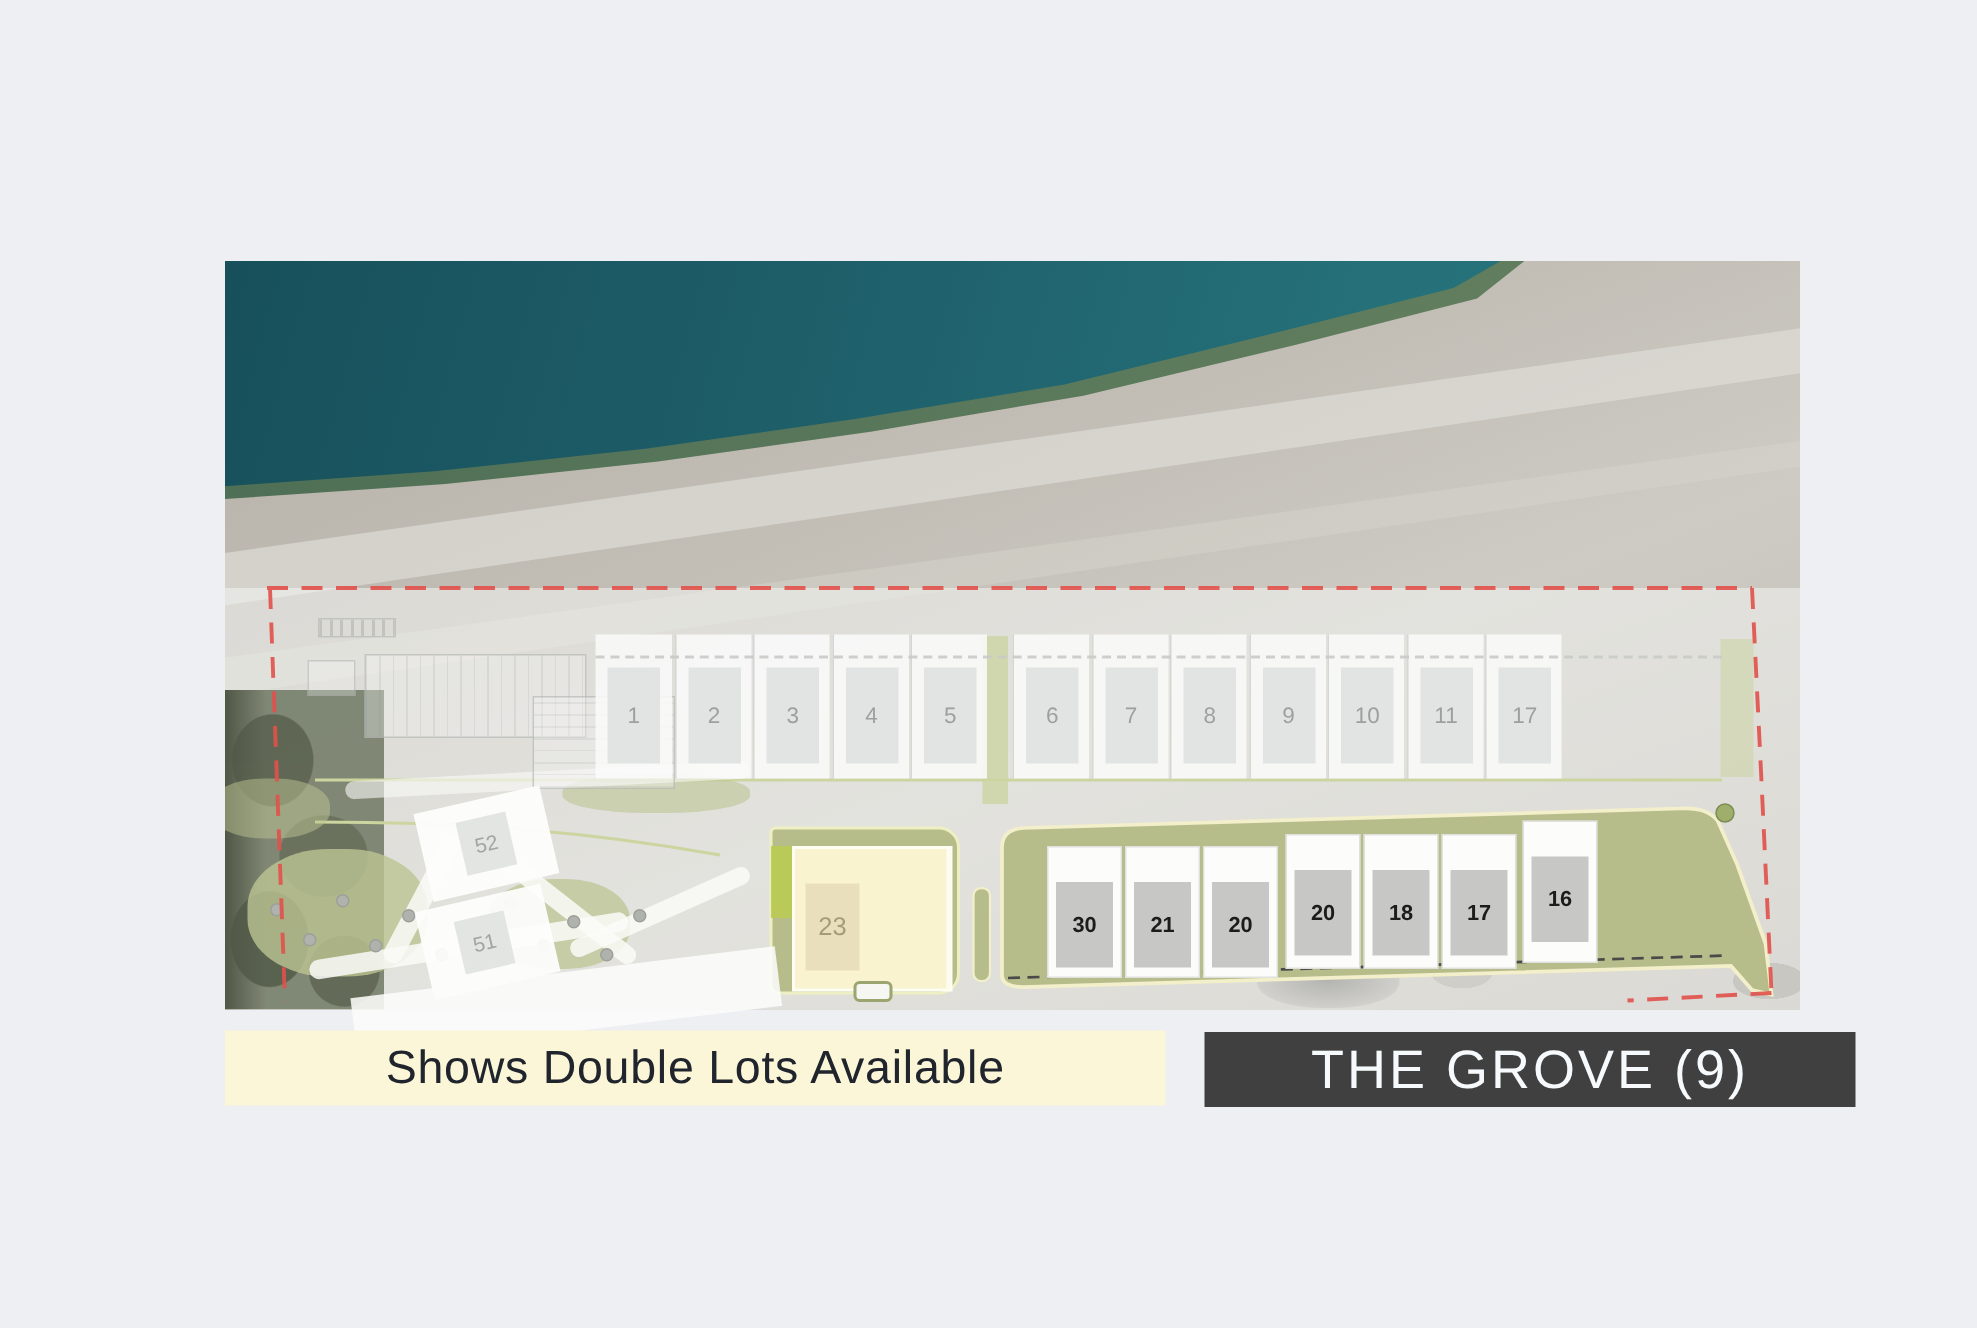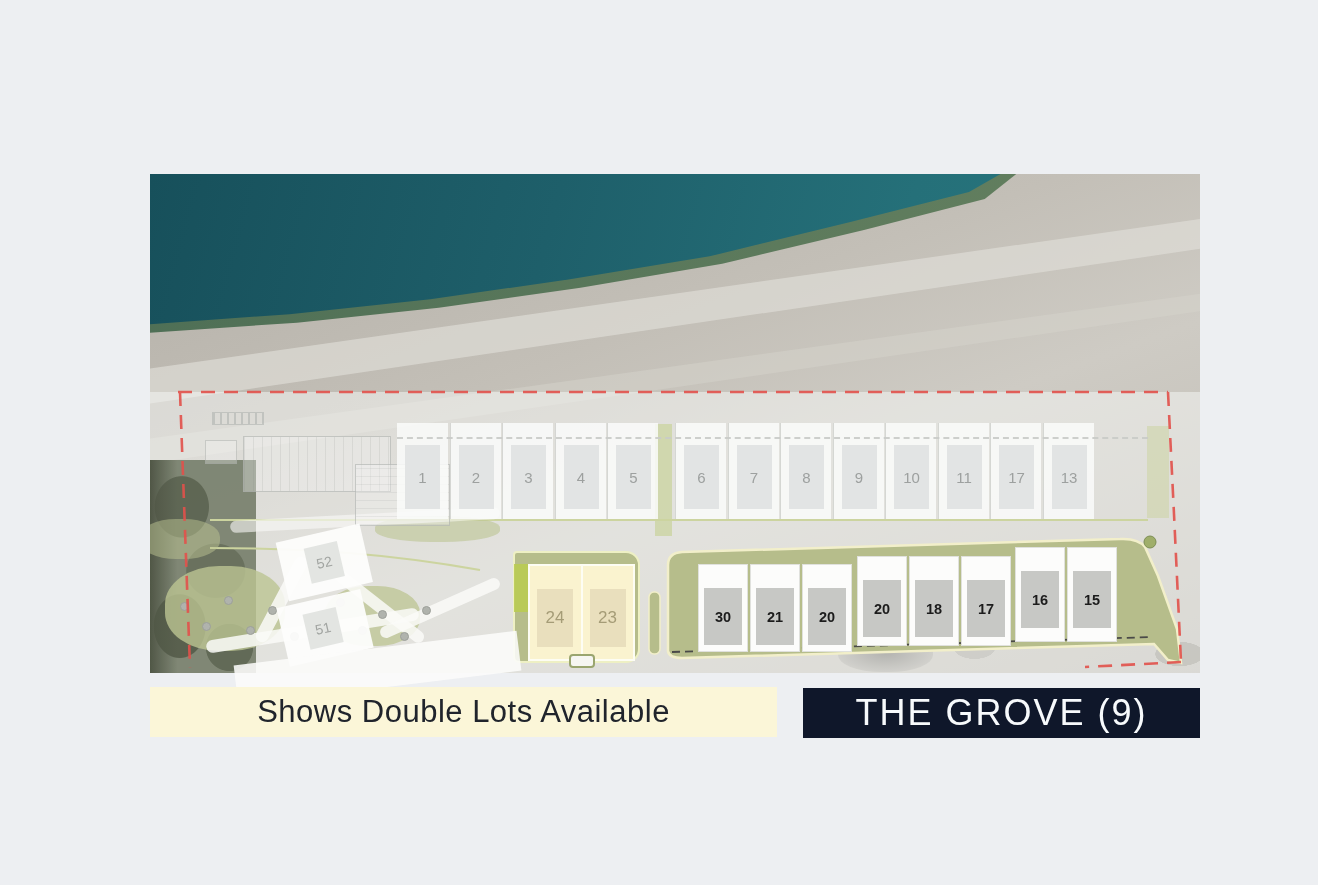--- a/index.html
+++ b/index.html
@@ -108,22 +108,22 @@
     background:#b0b3ad; border:1px solid #9da09a; }
   
   .svg-under, .svg-top { position:absolute; left:0; top:0; pointer-events:none; }
   
   .spill { position:absolute; left:235px; top:648px; width:285px; height:40px;
     background:rgba(252,252,250,.88); transform:rotate(-7deg); }
   
   .legend-yellow { position:absolute; left:150px; top:687px; width:627px; height:50px;
     background:#fbf6d8; display:flex; align-items:center; justify-content:center;
     color:#20242c; font-size:31px; letter-spacing:.5px; }
-  .legend-blue { position:absolute; left:803px; top:688px; width:397px; height:50px;
-    background:#0f172a; display:flex; align-items:center; justify-content:center;
+  .legend-blue { position:absolute; left:803px; top:688px; width:434px; height:50px;
+    background:#404040; display:flex; align-items:center; justify-content:center;
     color:#f7fafc; font-size:36px; letter-spacing:2px; }
 </style>
 </head>
 <body>
 
 <div class="page">
 
   <div class="photo">
 
     <div class="stripe1"></div>
@@ -205,23 +205,20 @@
         </div>
       <div class="ucell">
           <div class="upad">10</div>
         </div>
       <div class="ucell">
           <div class="upad">11</div>
         </div>
       <div class="ucell">
           <div class="upad">17</div>
         </div>
-      <div class="ucell">
-          <div class="upad">13</div>
-        </div>
     </div>
     <div class="setback"></div>
 
     <div class="grove-row">
       <div class="gcell">
           <div class="gpad">30</div>
         </div>
       <div class="gcell">
           <div class="gpad">21</div>
         </div>
@@ -232,32 +229,26 @@
           <div class="gpad">20</div>
         </div>
       <div class="gcell">
           <div class="gpad">18</div>
         </div>
       <div class="gcell">
           <div class="gpad">17</div>
         </div>
       <div class="gcell">
           <div class="gpad">16</div>
-        </div>
-      <div class="gcell">
-          <div class="gpad">15</div>
         </div>
     </div>
 
     <div class="double-frame"></div>
     <div class="double-bright"></div>
     <div class="double-block">
-      <div class="dcell">
-          <div class="dpad">24</div>
-        </div>
       <div class="dcell">
           <div class="dpad">23</div>
         </div>
     </div>
     <div class="double-notch"></div>
 
     <div class="estate">
       <div class="ecell e52">
           <div class="epad">52</div>
         </div>

